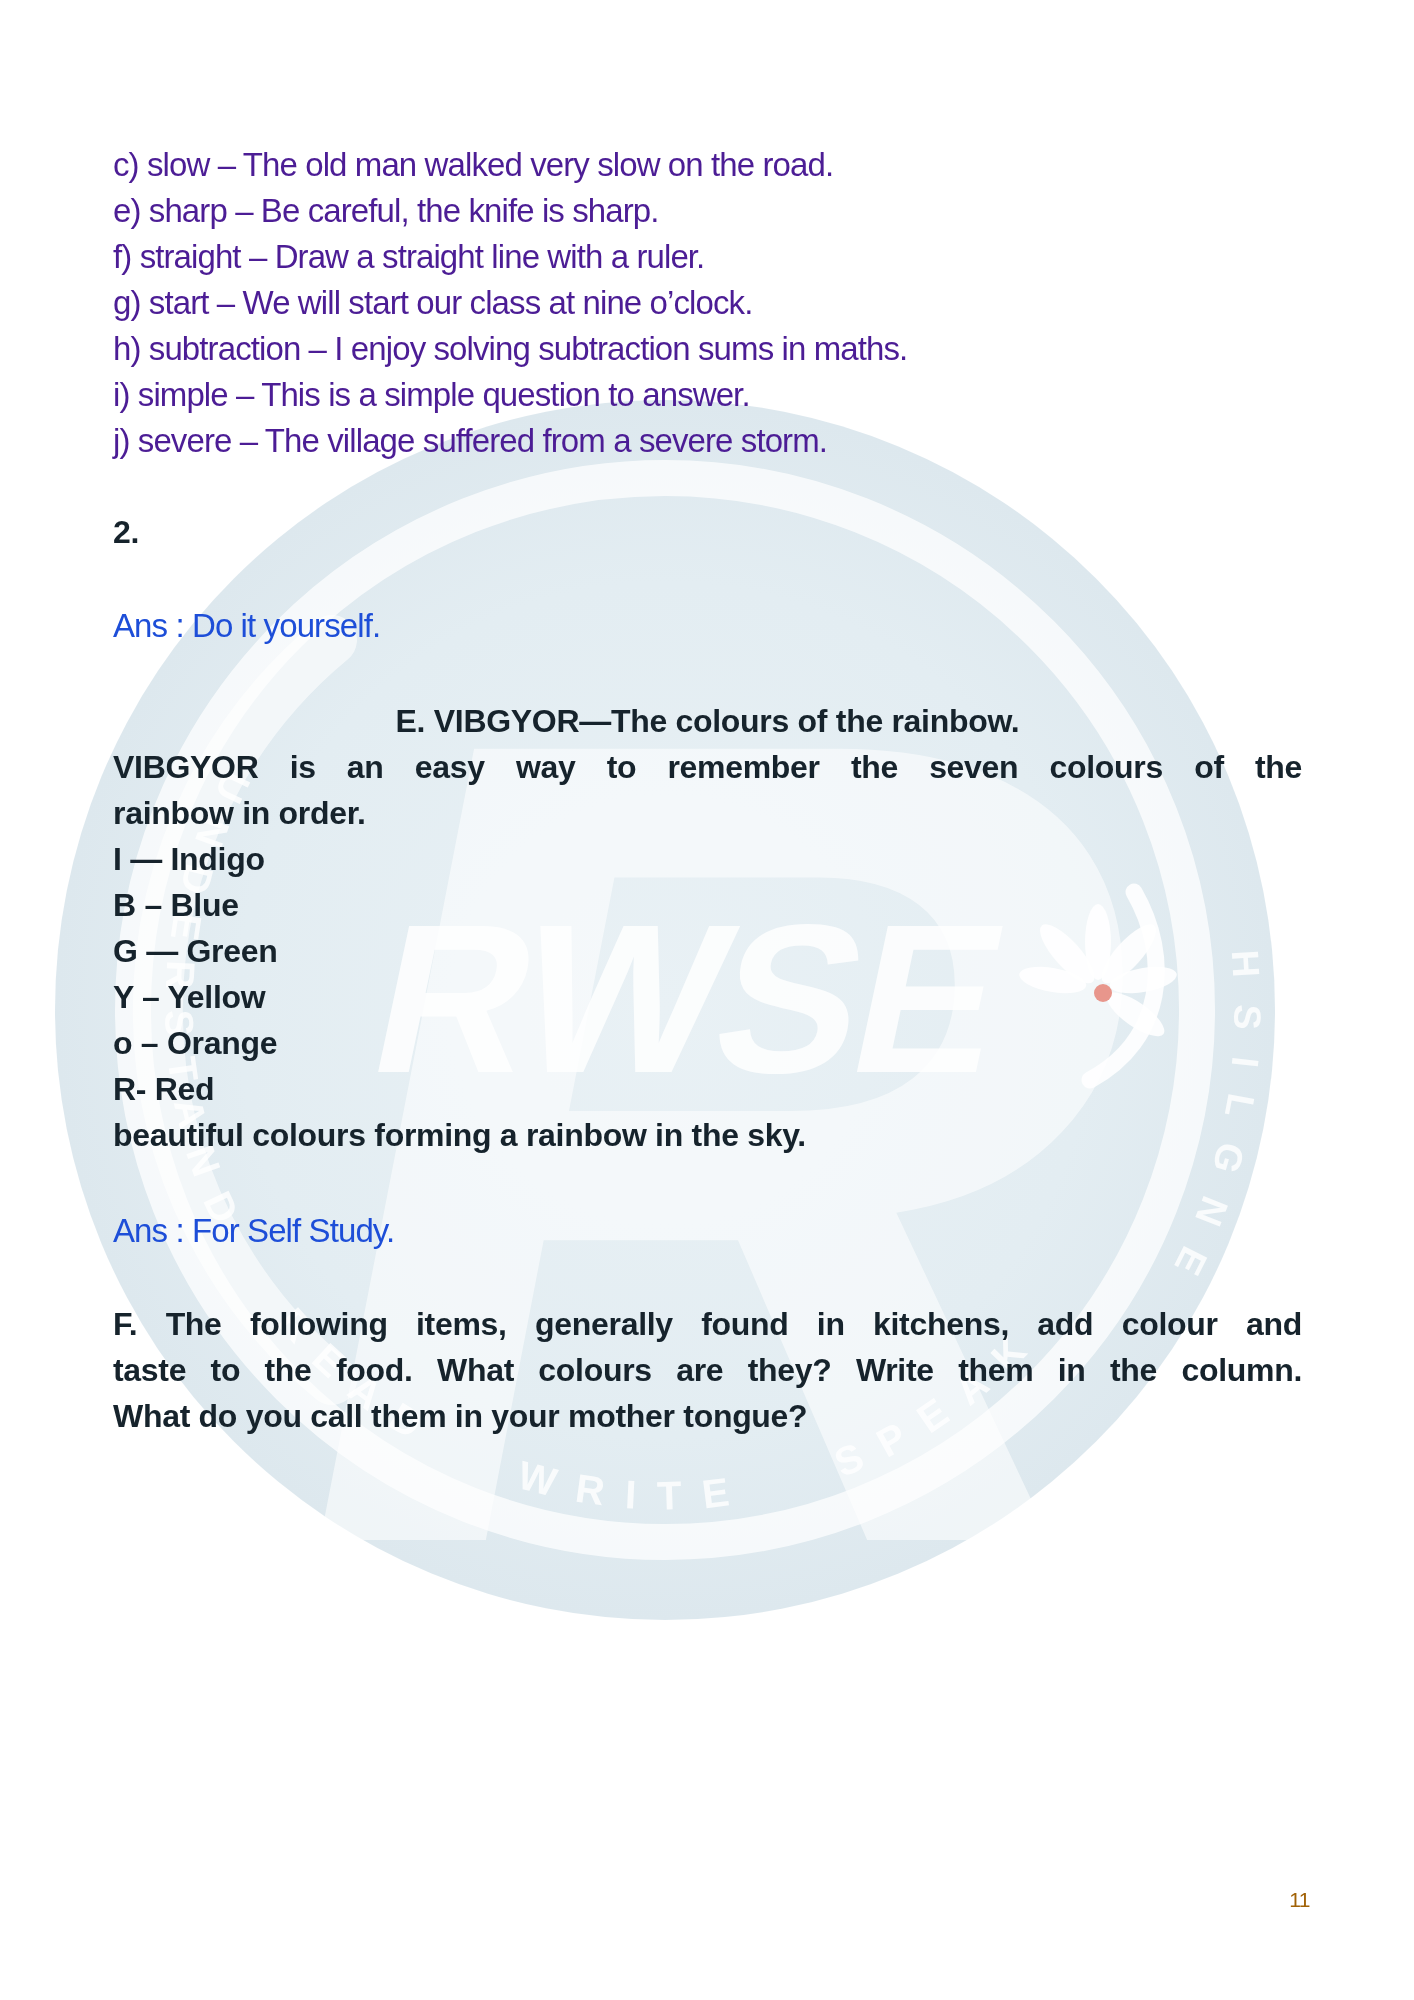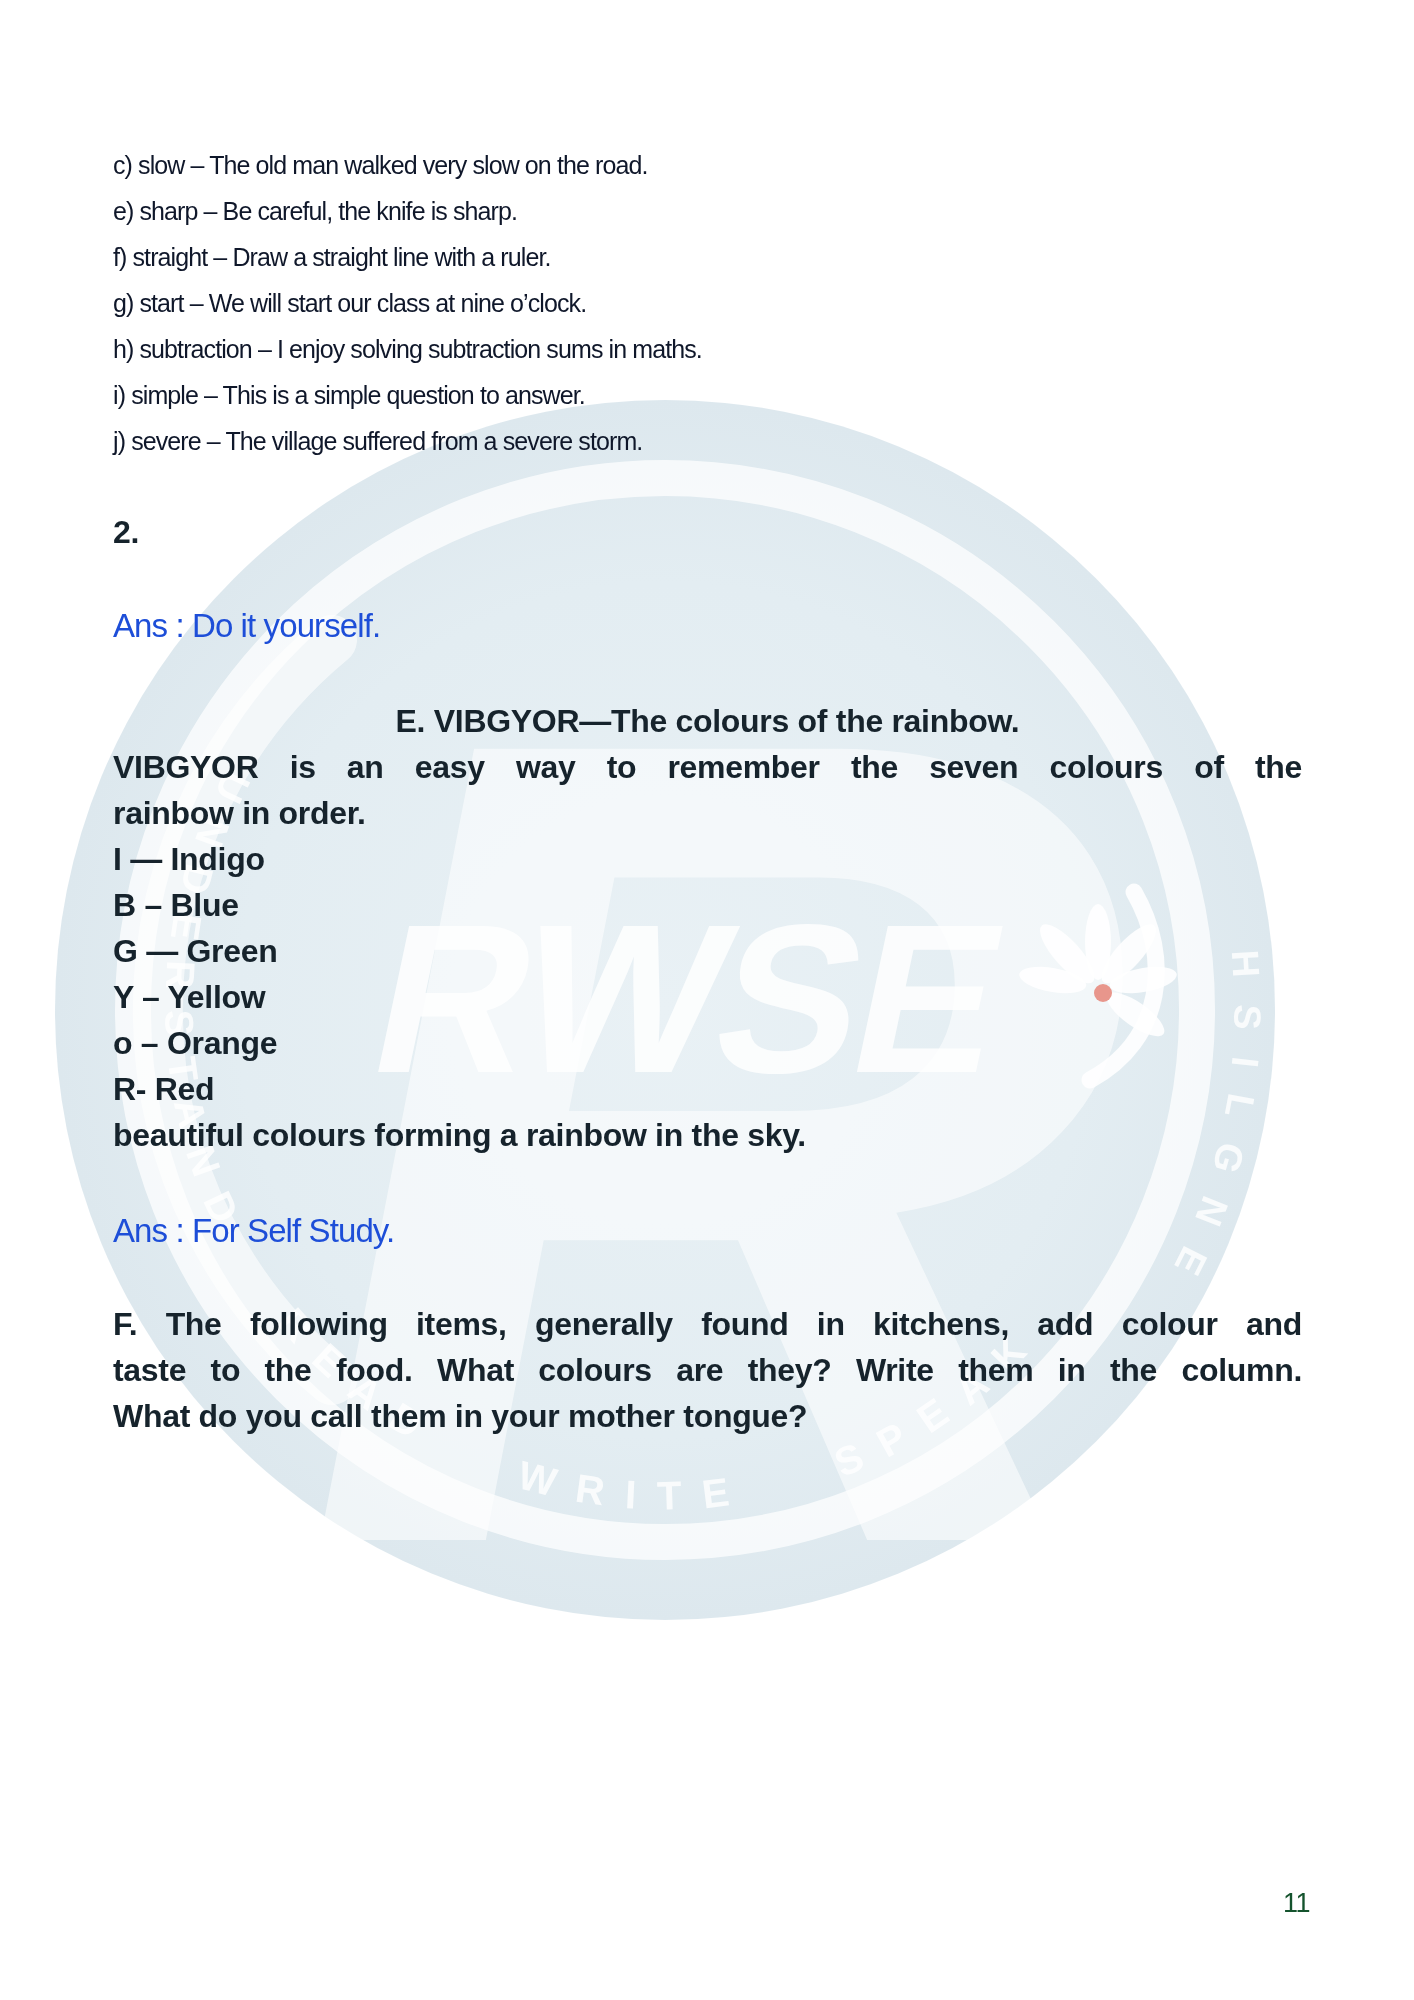--- a/index.html
+++ b/index.html
@@ -13,40 +13,40 @@
   .watermark {
     position:absolute; left:0; top:0; width:1414px; height:2000px;
     z-index:0; pointer-events:none;
   }
   .content {
     position:relative; z-index:1;
     padding:142px 112px 0 113px;
   }
   .content p { margin:0; }
   .reg {
-    font-size:25px; line-height:46px;
-    color:#0f172a; letter-spacing:-0.9px;
+    font-size:33px; line-height:46px;
+    color:#4c1d95; letter-spacing:-0.9px;
   }
   .ans {
     font-size:33px; line-height:46px;
     color:#1d4ed8; letter-spacing:-0.9px;
   }
   .bold {
     font-weight:bold; font-size:32px; line-height:46px;
     color:#16232c; letter-spacing:-0.3px;
   }
   .jl { text-align:justify; text-align-last:justify; }
   .gap1 { margin-top:45px !important; }
   .gap2 { margin-top:48px !important; }
   .gap3 { margin-top:49px !important;text-align:center; }
   .gap4 { margin-top:50px !important; }
   .gap5 { margin-top:47px !important; }
   .page-number {
     position:absolute; top:1888px; right:104px;
-    font-size:27px; color:#14532d; z-index:1;
+    font-size:21px; color:#a16207; z-index:1;
     letter-spacing:-0.5px;
   }
 </style>
 </head>
 <body>
 
 <svg class="watermark" viewBox="0 0 1414 2000" xmlns="http://www.w3.org/2000/svg">
   <defs>
     <radialGradient id="wmgrad" cx="50%" cy="50%" r="50%">
       <stop offset="0%" stop-color="#e9f1f5"></stop>

